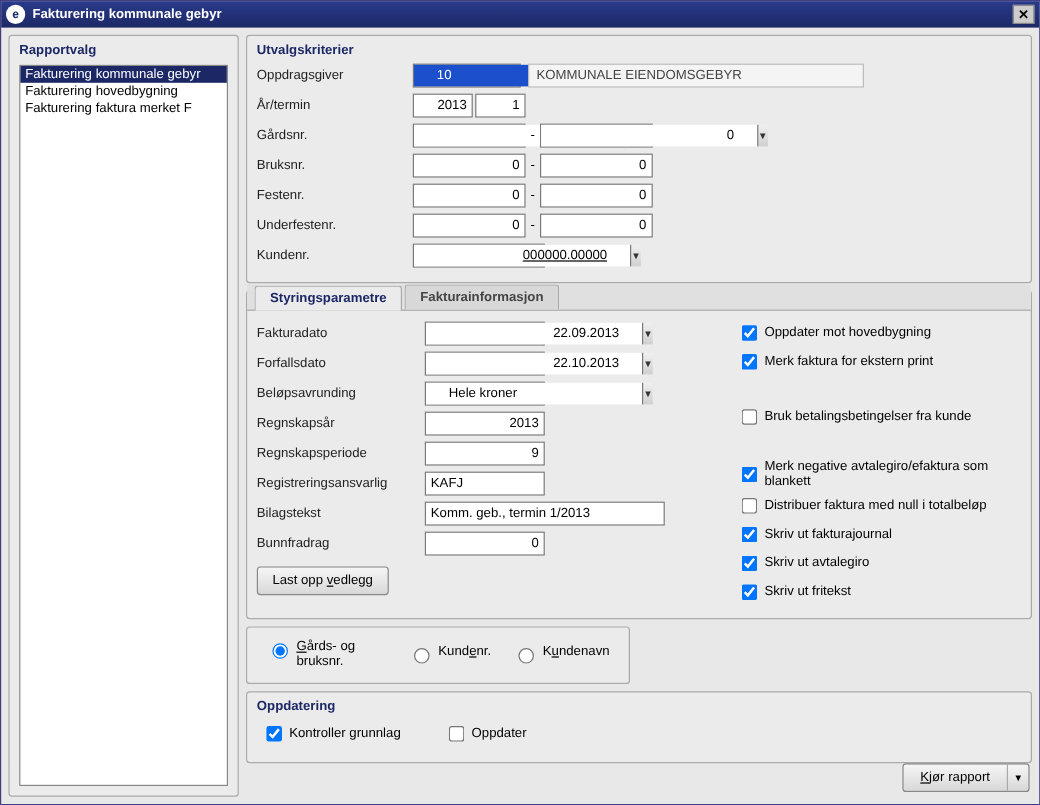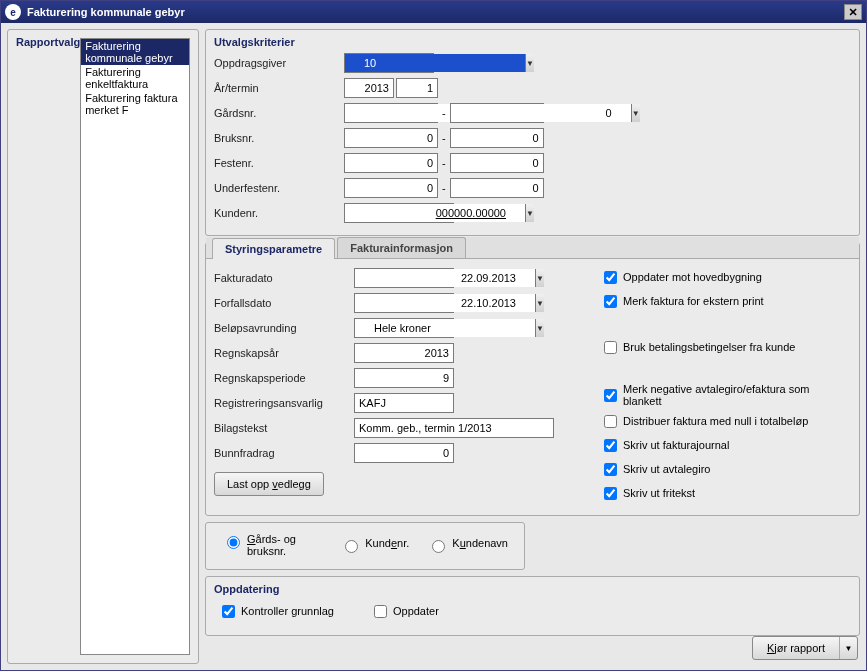--- a/index.html
+++ b/index.html
@@ -150,21 +150,21 @@
     font-weight: bold;
     color: #444;
     border-radius: 3px 3px 0 0;
   }
   .tab.active {
     background: #ebebeb;
     color: #1c2866;
     position: relative;
     top: 1px;
   }
-  .twocol { display: flex; gap: 30px; }
+  .twocol { display: flex; gap: 44px; }
   .twocol .col { flex: 1; }
   .checkrow {
     display: flex;
     align-items: center;
     gap: 6px;
     margin-bottom: 4px;
     min-height: 20px;
   }
   .checkrow input[type="checkbox"] { margin: 0; }
   .radio-row { display: flex; gap: 18px; align-items: center; padding: 4px 8px; }
@@ -206,41 +206,42 @@
 <div class="window">
   <div class="titlebar">
     <div class="app-icon">e</div>
     <div class="title">Fakturering kommunale gebyr</div>
     <div class="close-btn">✕</div>
   </div>
 
   <div class="content">
 
     <div class="leftpanel">
-      <div class="groupbox" style="flex:1; display:flex; ">
+      <div class="groupbox" style="flex:1; display:flex; flex-direction:column;">
         <div class="legend">Rapportvalg</div>
         <div class="leftlist">
           <div class="item selected">Fakturering kommunale gebyr</div>
-          <div class="item">Fakturering enkeltfaktura</div>
+          <div class="item">Fakturering hovedbygning</div>
           <div class="item">Fakturering faktura merket F</div>
         </div>
       </div>
     </div>
 
     <div class="rightpanel">
 
       <div class="groupbox">
         <div class="legend">Utvalgskriterier</div>
 
         <div class="formrow">
           <div class="lbl">Oppdragsgiver</div>
           <div class="combo selected" style="width:90px;">
             <input value="10" style="">
             <div class="arrow">▼</div>
           </div>
+          <div class="readonly-box" style="margin-left:6px; width:280px;">KOMMUNALE EIENDOMSGEBYR</div>
         </div>
 
         <div class="formrow">
           <div class="lbl">År/termin</div>
           <input type="text" style="width: 50px;" value="2013">
           <input type="text" style="width: 42px; margin-left: 2px;" value="1">
         </div>
 
         <div class="formrow">
           <div class="lbl">Gårdsnr.</div>

